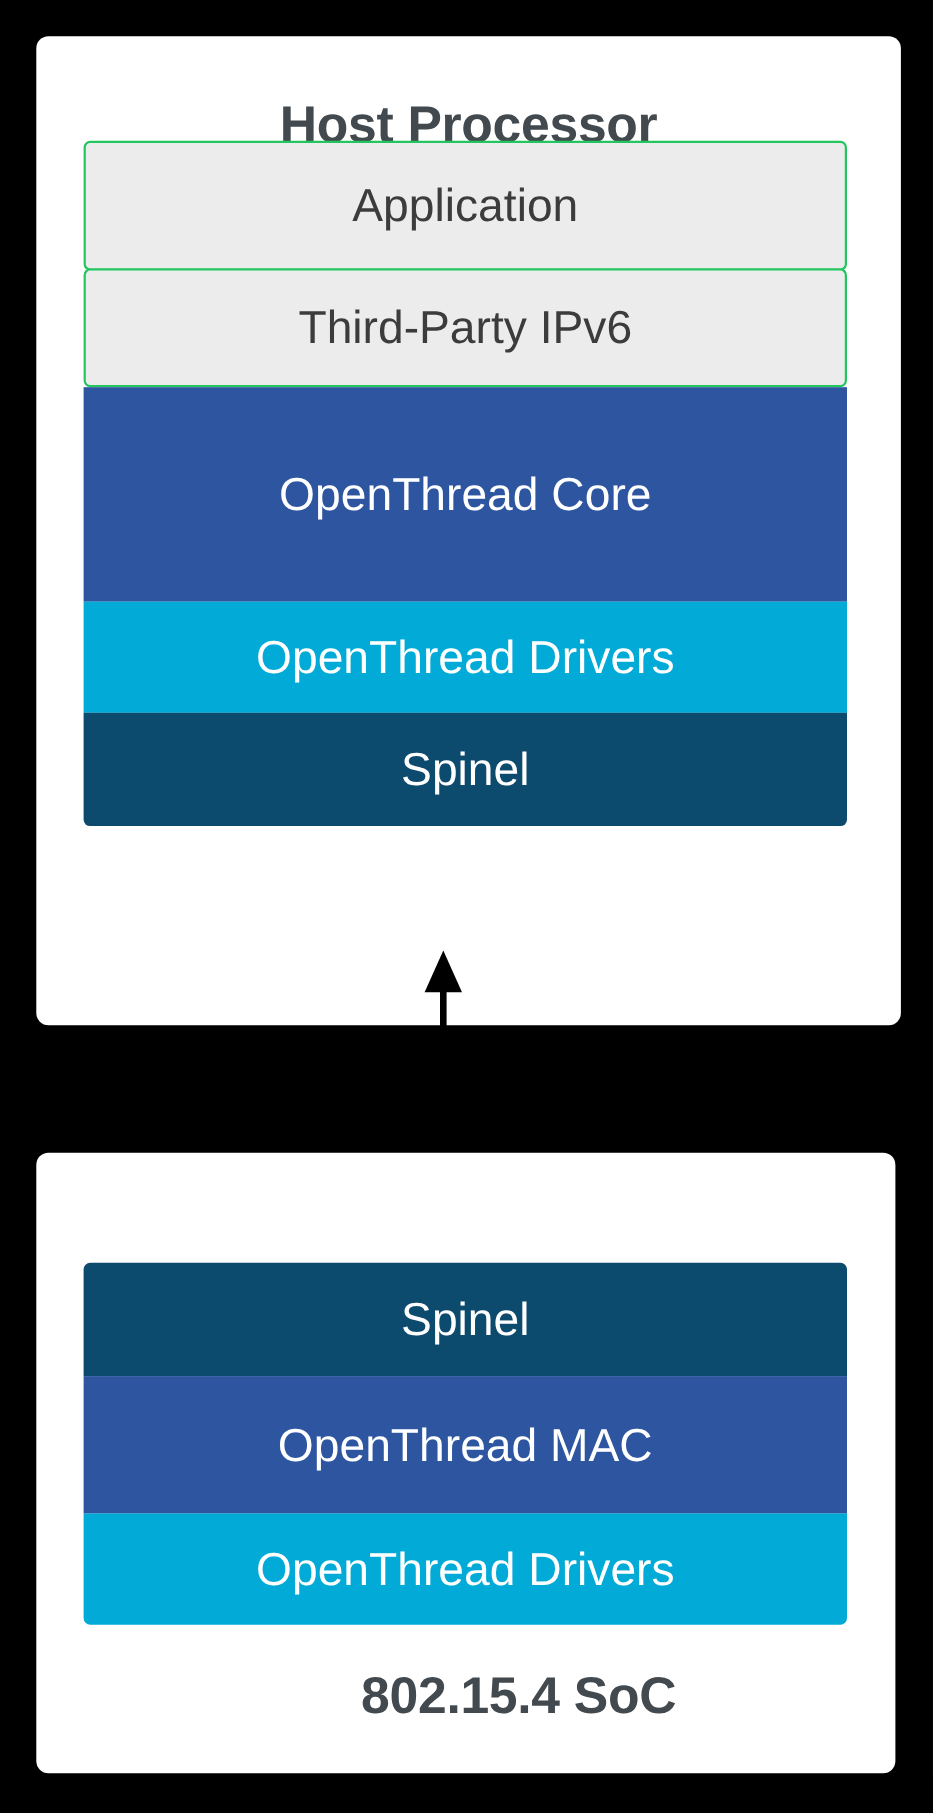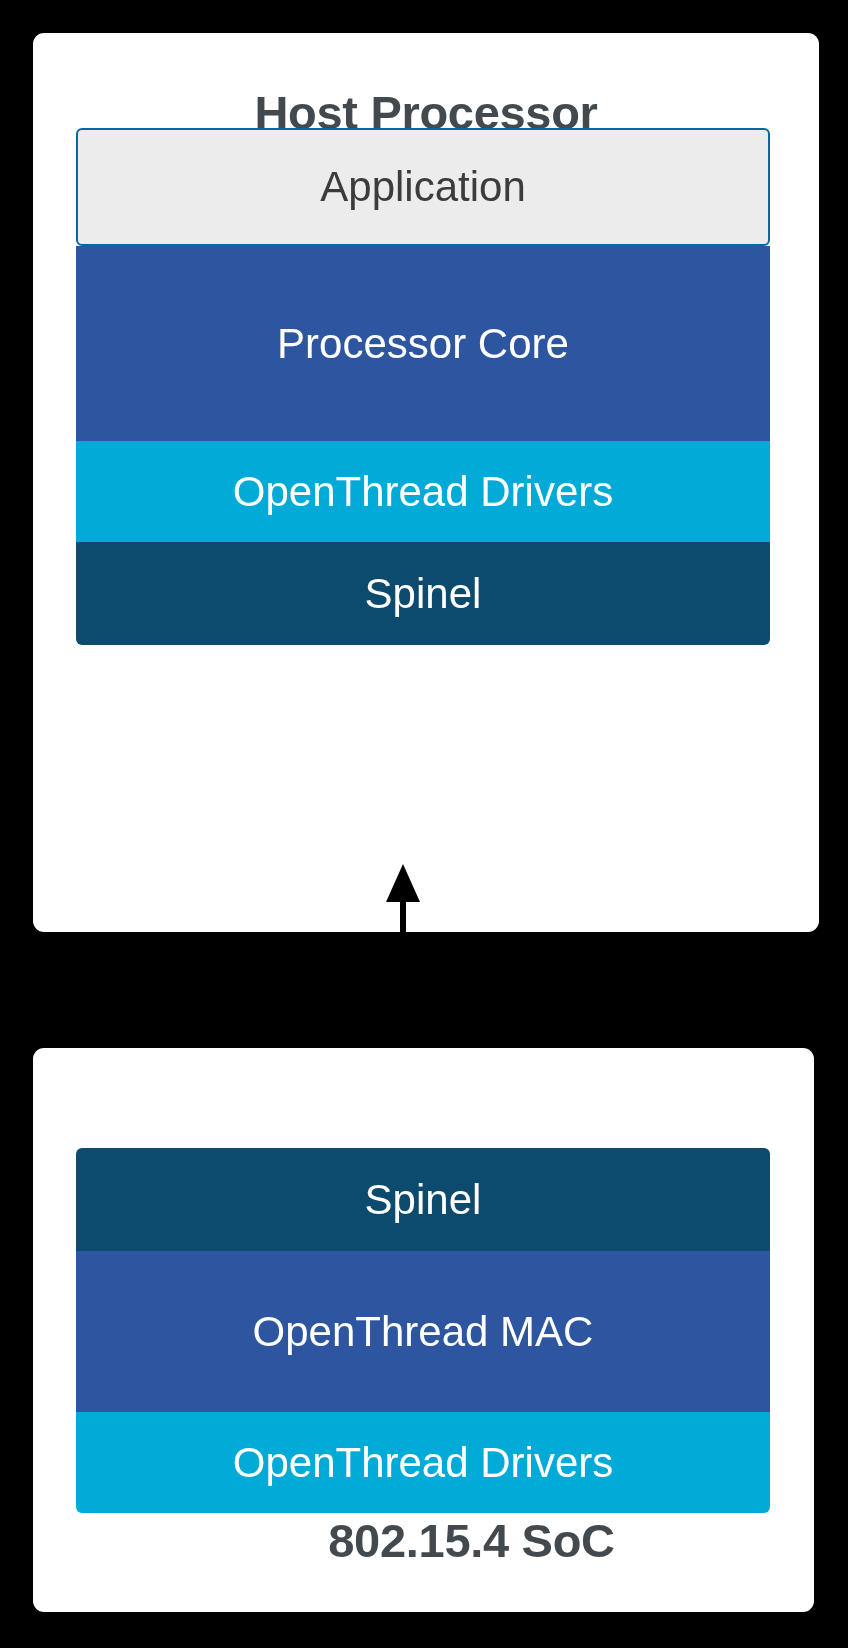--- a/index.html
+++ b/index.html
@@ -79,21 +79,21 @@
     line-height: 1;
     white-space: nowrap;
   }
   .layer .layer-label {
     display: block;
   }
 
   
   .layer.grey {
     background: #ECECEC;
-    border: 2px solid #0369a1;
+    border: 2px solid #22c55e;
     border-radius: 6px;
     color: #3C3C3C;
   }
   .layer.grey + .layer.grey {
     margin-top: -2px;
   }
 
   
   .layer.solid {
     color: #FFFFFF;
@@ -125,24 +125,27 @@
   <div class="panel" id="panel-host">
 
     <div class="panel-title">Host Processor</div>
 
     <div class="stack" id="host-stack">
 
       <div class="layer grey round-top" style="height:118px">
         <span class="layer-label">Application</span>
       </div>
 
+      <div class="layer grey round-bottom" style="height:108px">
+        <span class="layer-label">Third-Party IPv6</span>
+      </div>
 
 
       <div class="layer solid navy" style="height:195px">
-        <span class="layer-label">Processor Core</span>
+        <span class="layer-label">OpenThread Core</span>
       </div>
 
       <div class="layer solid cyan" style="height:101px">
         <span class="layer-label">OpenThread Drivers</span>
       </div>
 
       <div class="layer solid red round-bottom" style="height:103px">
         <span class="layer-label">Spinel</span>
       </div>
 
@@ -159,21 +162,21 @@
   </svg>
 
   <div class="panel" id="panel-soc">
 
     <div class="stack" id="soc-stack">
 
       <div class="layer solid red round-top" style="height:103px; margin-top:78px">
         <span class="layer-label">Spinel</span>
       </div>
 
-      <div class="layer solid navy" style="height:161px">
+      <div class="layer solid navy" style="height:125px">
         <span class="layer-label">OpenThread MAC</span>
       </div>
 
       <div class="layer solid cyan round-bottom" style="height:101px">
         <span class="layer-label">OpenThread Drivers</span>
       </div>
 
     </div>
 
     <div class="panel-title">802.15.4 SoC</div>

